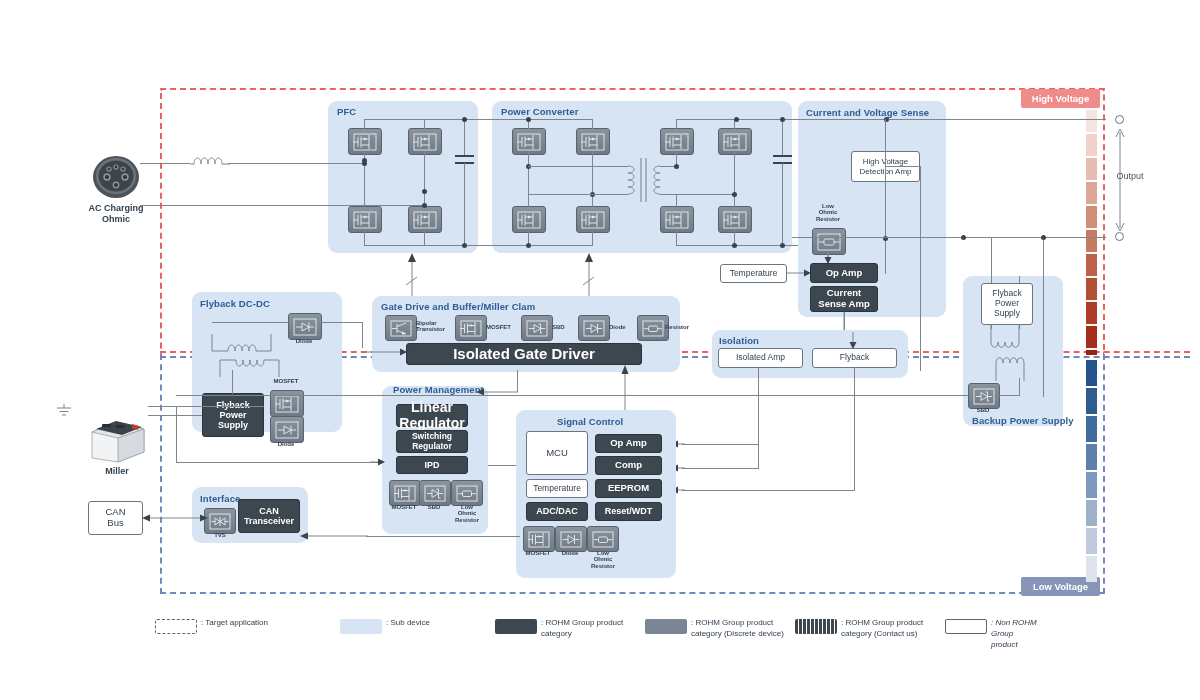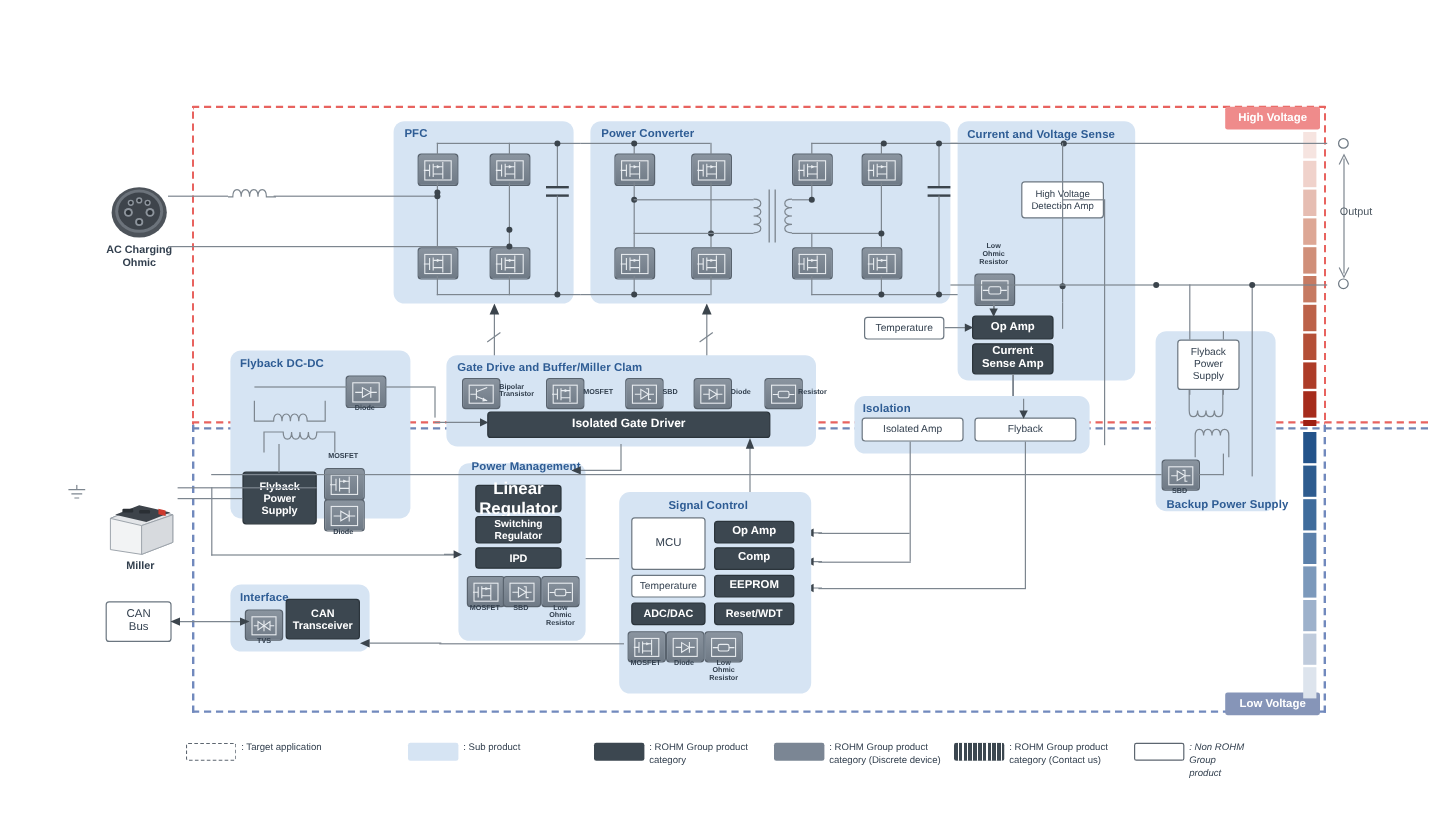--- a/index.html
+++ b/index.html
@@ -536,21 +536,21 @@
   <div class="dev" style="left:637px;top:315px;width:30px;height:24px;">
     <svg width="22" height="17" viewBox="0 0 22 17">
         <rect x="1" y="1" width="20" height="15" fill="none" stroke="#e9edf1" stroke-width="0.9"></rect>
         <rect x="6.5" y="6" width="9" height="5.5" rx="1.4" fill="none" stroke="#e9edf1" stroke-width="0.9"></rect>
         <line x1="2" y1="8.7" x2="6.5" y2="8.7" stroke="#e9edf1" stroke-width="0.9"></line>
         <line x1="15.5" y1="8.7" x2="20" y2="8.7" stroke="#e9edf1" stroke-width="0.9"></line>
       </svg>
   </div>
   <div class="dev-label" style="left:665px;top:324px;width:32px;text-align:left;">Resistor</div>
 
-  <div class="abs box-dark" style="left:406px;top:343px;width:236px;height:22px;font-size:10px;">Isolated Gate Driver</div>
+  <div class="abs box-dark" style="left:406px;top:343px;width:236px;height:22px;font-size:15px;">Isolated Gate Driver</div>
 
   <svg class="abs" style="left:362px;top:346px;width:46px;height:12px;" viewBox="0 0 46 12">
       <line x1="0" y1="6" x2="39" y2="6" stroke="#7d868f" stroke-width="1"></line>
       <polygon points="45,6 38,2.5 38,9.5" fill="#3b444c"></polygon>
     </svg>
   <svg class="abs" style="left:618px;top:365px;width:14px;height:46px;" viewBox="0 0 14 46">
       <line x1="7" y1="46" x2="7" y2="8" stroke="#7d868f" stroke-width="1"></line>
       <polygon points="7,0 3.5,9 10.5,9" fill="#3b444c"></polygon>
     </svg>
 
@@ -747,21 +747,21 @@
   <div class="abs wire-v" style="left:1043px;top:237px;height:160px;"></div>
   <div class="abs node" style="left:1041px;top:235px;"></div>
 
   <div id="legend">
     <div class="lg-item" style="left:0px;top:6px;">
       <div class="lg-sw" style="border:1.6px dashed #5d6670;background:#fff;box-sizing:border-box;"></div>
       <div class="lg-txt">: Target application</div>
     </div>
     <div class="lg-item" style="left:185px;top:6px;">
       <div class="lg-sw" style="background:#d6e4f3;"></div>
-      <div class="lg-txt">: Sub product</div>
+      <div class="lg-txt">: Sub device</div>
     </div>
     <div class="lg-item" style="left:340px;top:6px;">
       <div class="lg-sw" style="background:#3c4750;"></div>
       <div class="lg-txt">: ROHM Group product
   category</div>
     </div>
     <div class="lg-item" style="left:490px;top:6px;">
       <div class="lg-sw" style="background:#7b8694;"></div>
       <div class="lg-txt">: ROHM Group product
   category (Discrete device)</div>

